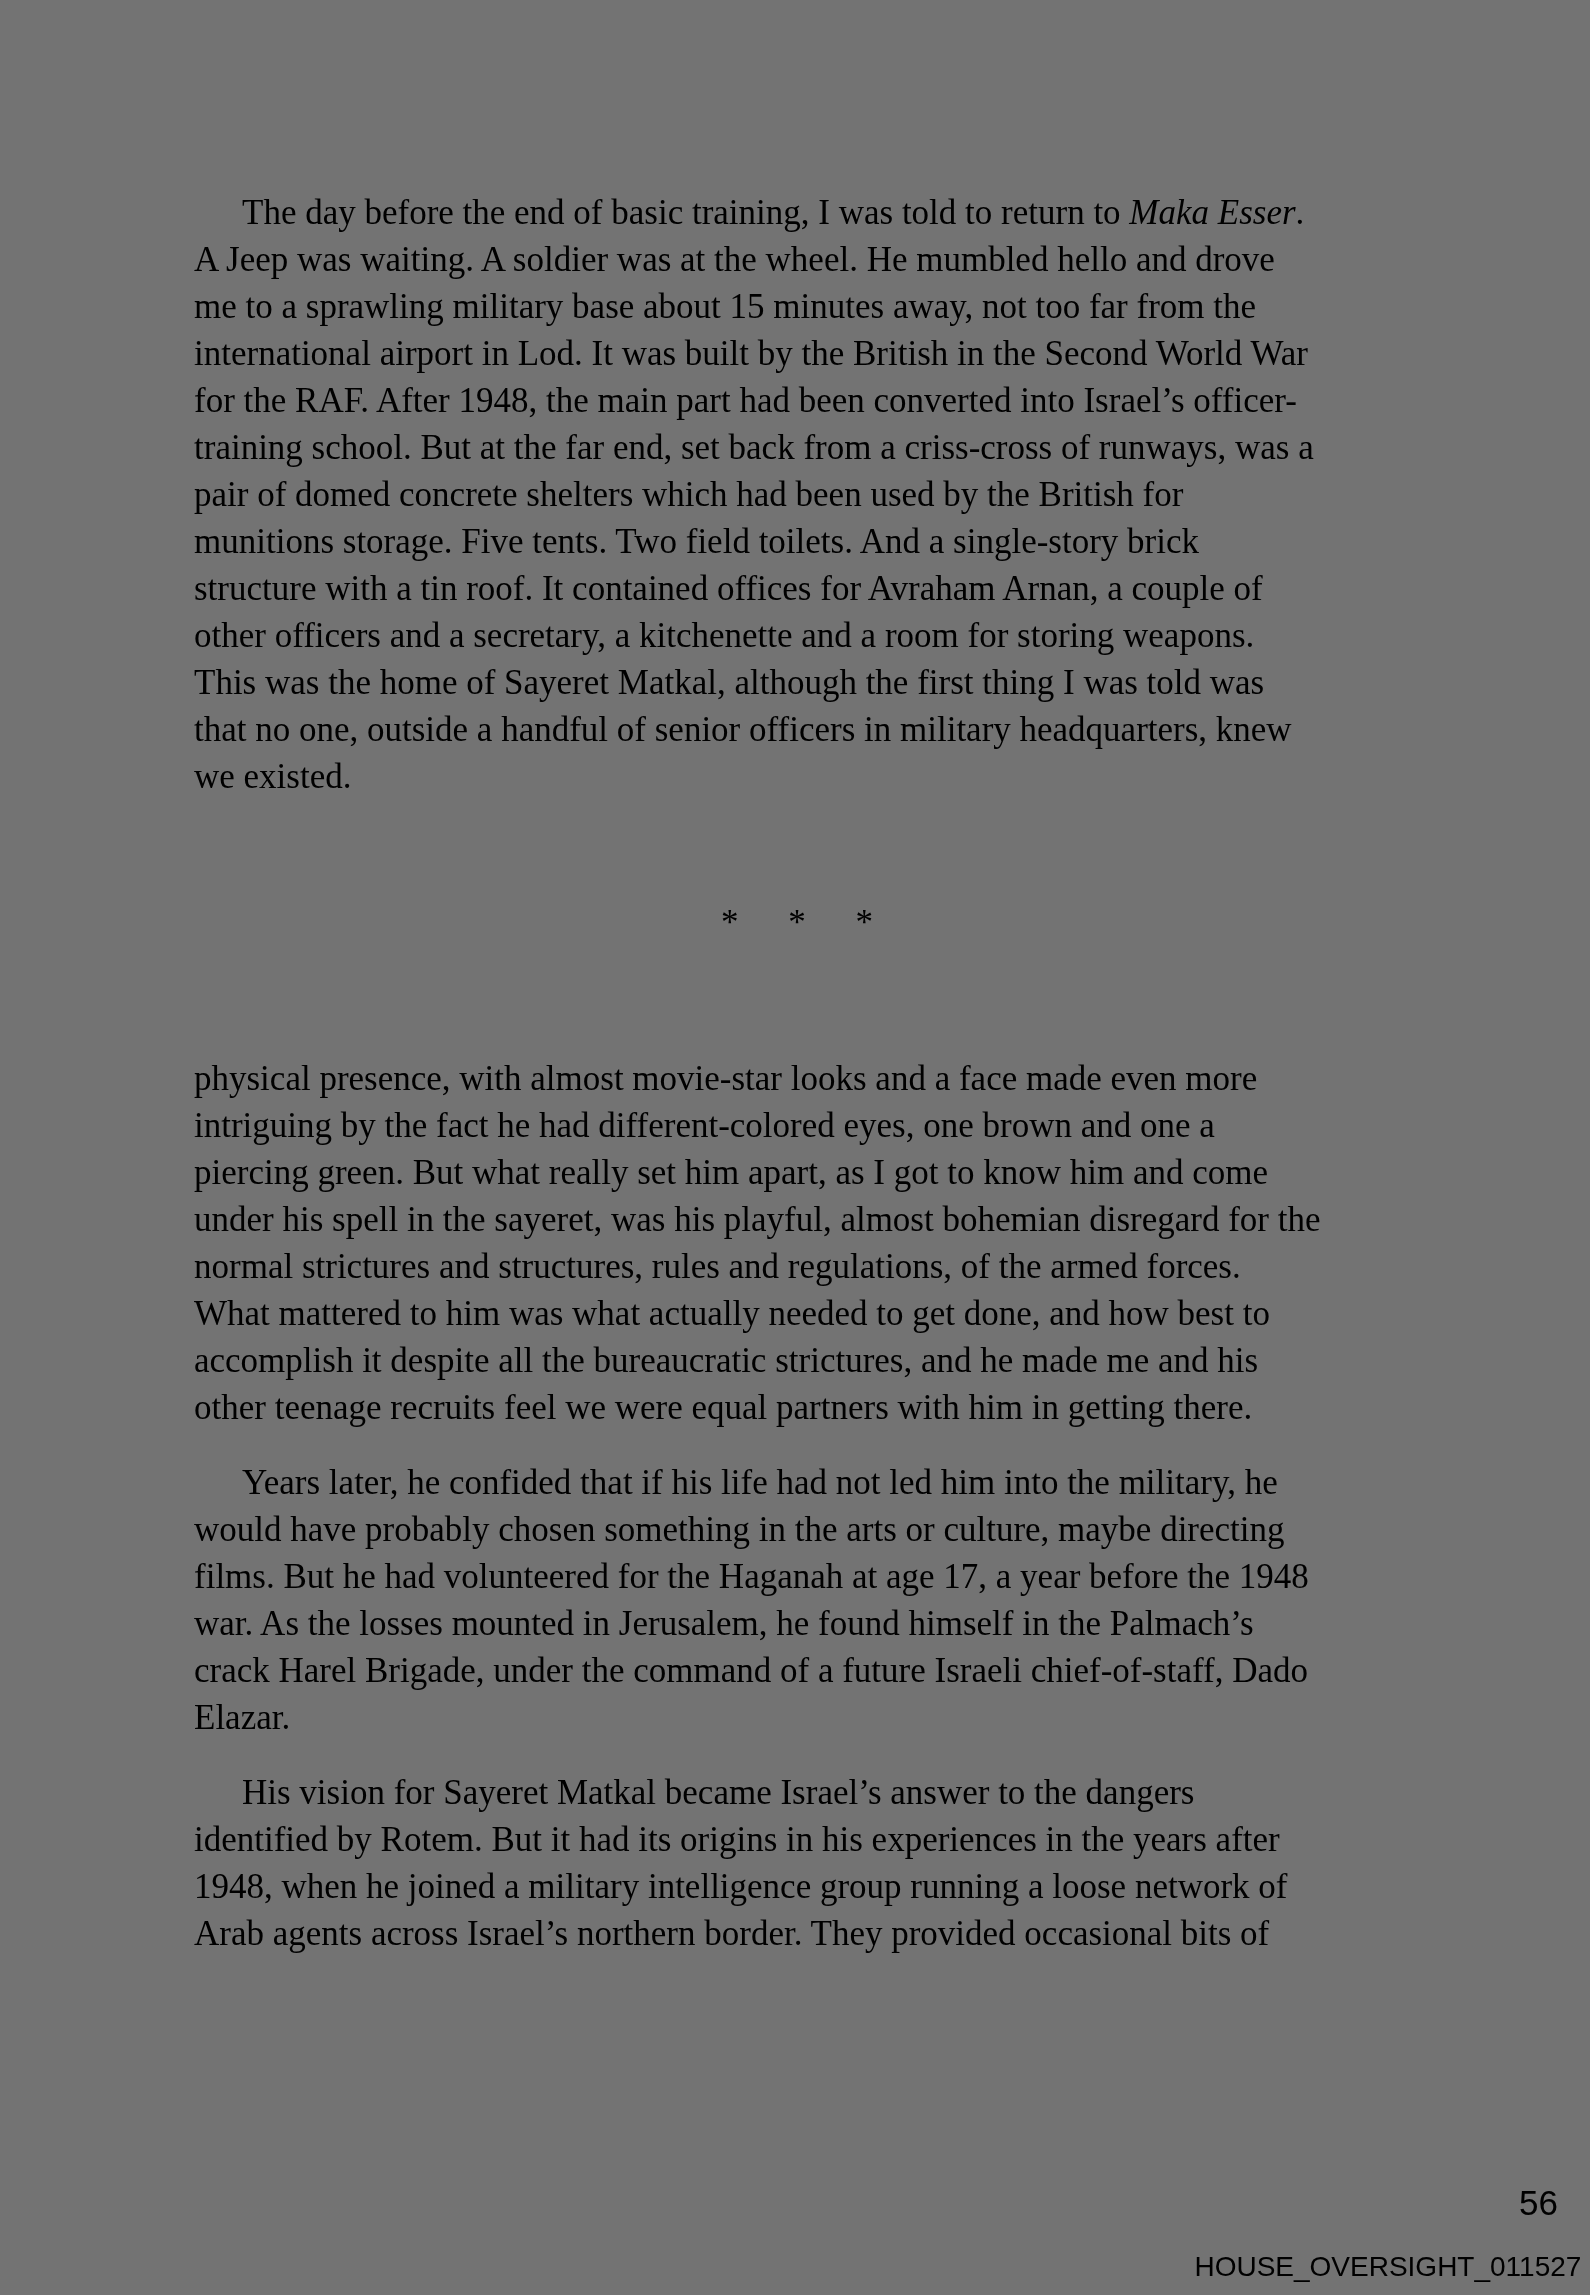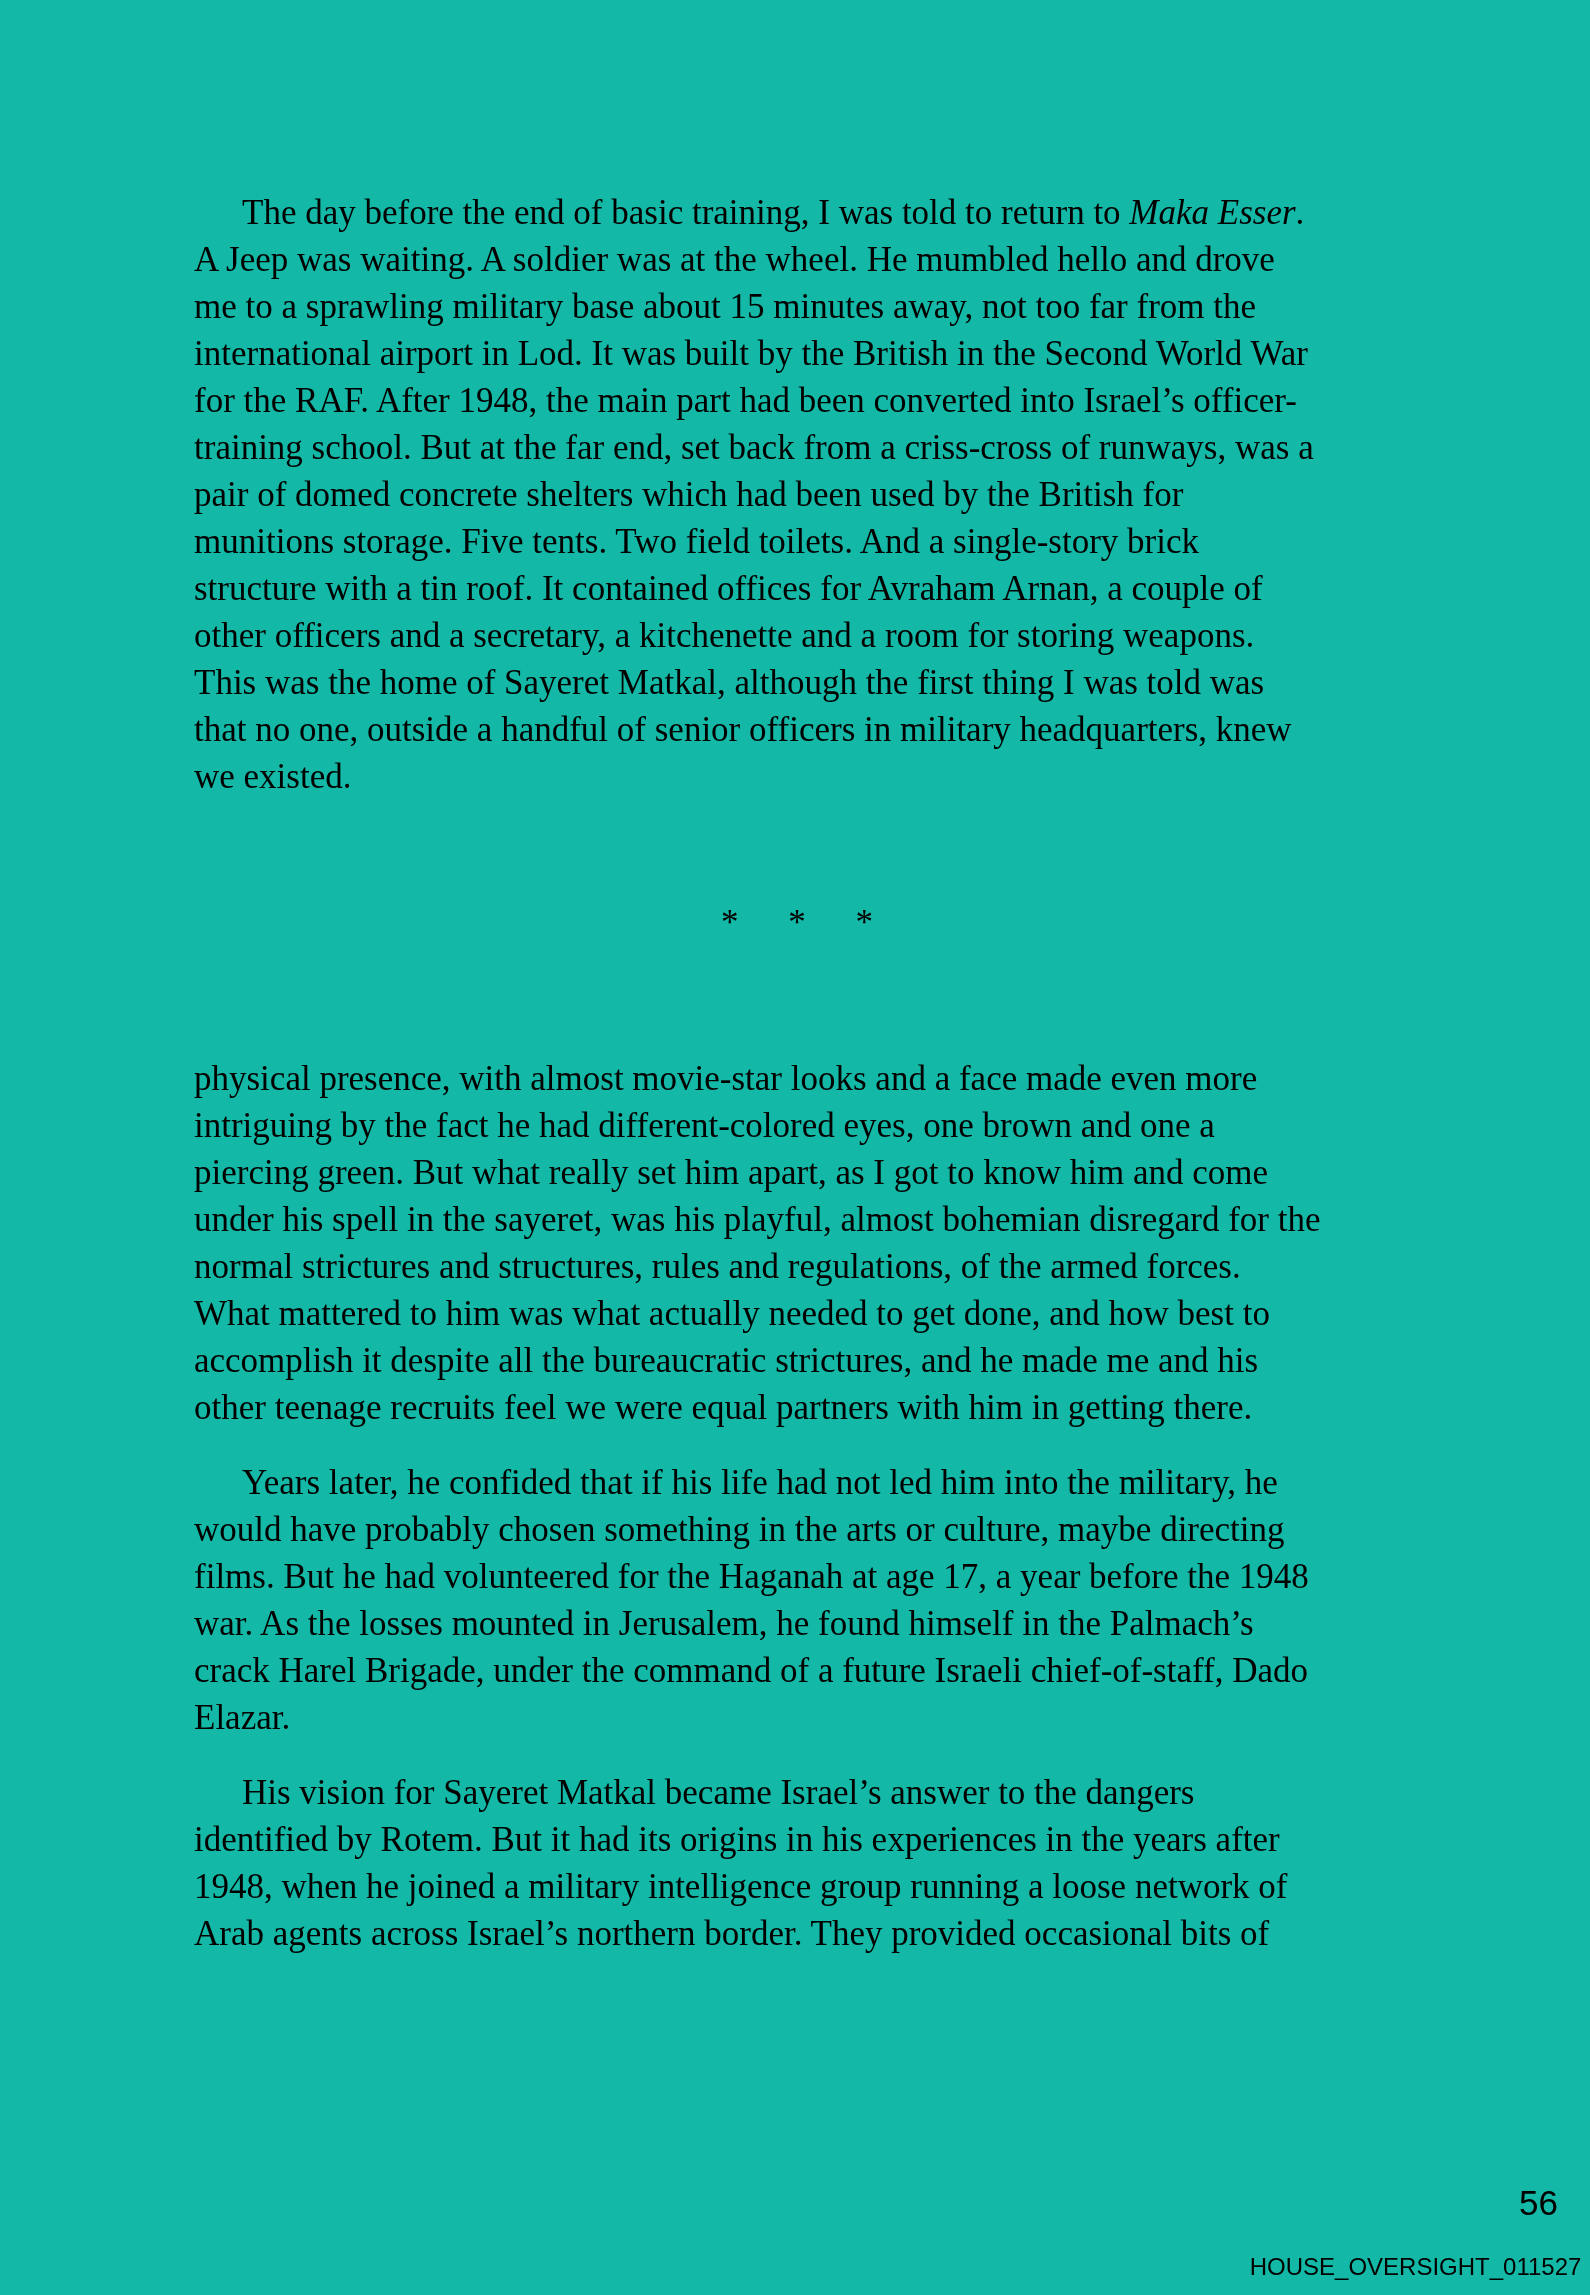--- a/index.html
+++ b/index.html
@@ -8,21 +8,21 @@
     height: 2295px;
     background: #ffffff;
     position: relative;
     font-family: "Liberation Serif", serif;
     color: #000000;
     overflow: hidden;
   }
   .page {
     position: absolute;
     inset: 0;
-    background: #14b8a6;
+    background: #737373;
   }
   .text-block {
     position: absolute;
     left: 194px;
     top: 189px;
     width: 1206px;
     font-size: 35px;
     line-height: 47px;
     color: #000000;
   }
@@ -52,21 +52,21 @@
     font-size: 35px;
     line-height: 39px;
     color: #000000;
     text-align: center;
   }
   .bates-stamp {
     position: absolute;
     top: 2248px;
     right: 9.6px;
     font-family: "Liberation Sans", sans-serif;
-    font-size: 24px;
+    font-size: 28px;
     line-height: 37px;
     color: #000000;
     margin-left: 20px;
   }
 </style>
 </head>
 <body>
 
 <div class="page">
 

